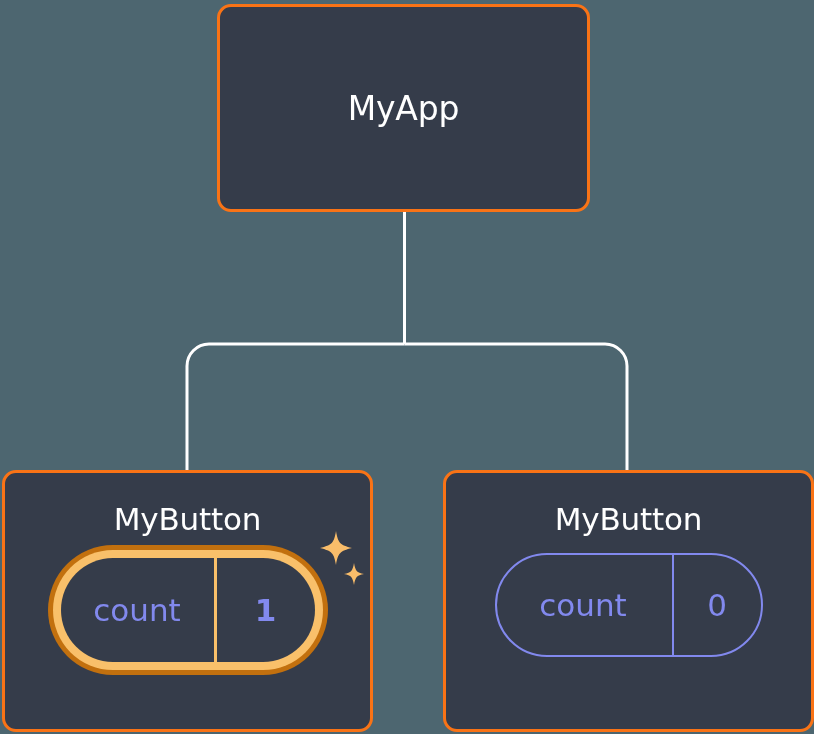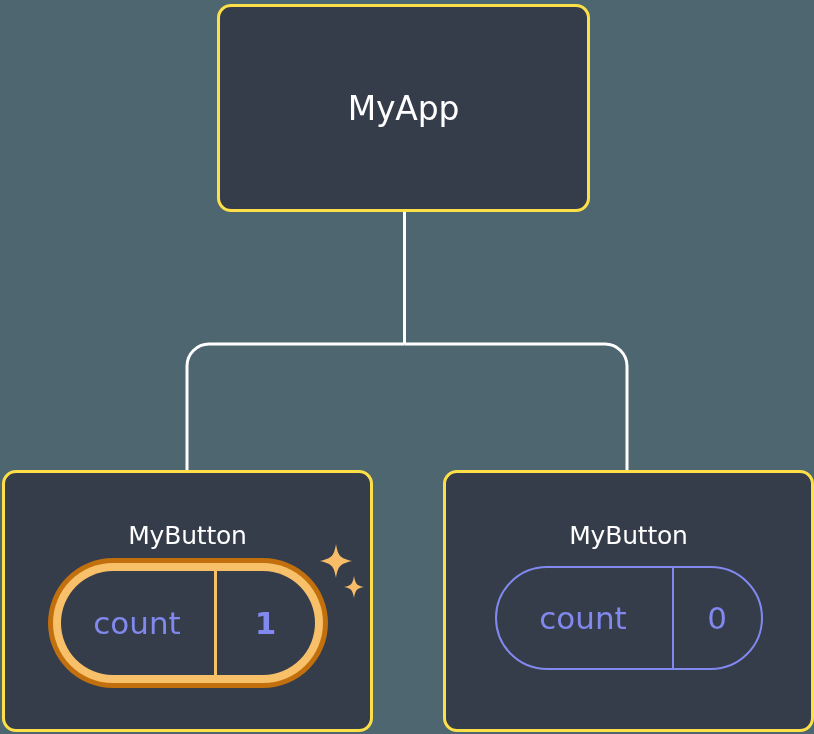--- a/index.html
+++ b/index.html
@@ -22,21 +22,21 @@
     position: absolute;
     left: 0;
     top: 0;
     width: 814px;
     height: 734px;
   }
   .node {
     position: absolute;
     box-sizing: border-box;
     background: #353c4a;
-    border: 3px solid #fde047;
+    border: 3px solid #f97316;
     border-radius: 14px;
     display: flex;
     flex-direction: column;
     align-items: center;
   }
   #node-myapp {
     left: 217px;
     top: 4px;
     width: 373px;
     height: 208px;
@@ -60,22 +60,22 @@
     color: #ffffff;
     font-family: "DejaVu Sans", sans-serif;
     font-weight: 400;
     letter-spacing: -0.2px;
     white-space: nowrap;
   }
   #node-myapp .node-title {
     font-size: 33px;
   }
   .child-title {
-    font-size: 25px;
-    margin-top: 48px;
+    font-size: 31px;
+    margin-top: 28px;
   }
   
   .pill-wrap {
     position: relative;
     display: flex;
     align-items: flex-start;
     justify-content: center;
   }
   .pill {
     box-sizing: border-box;

